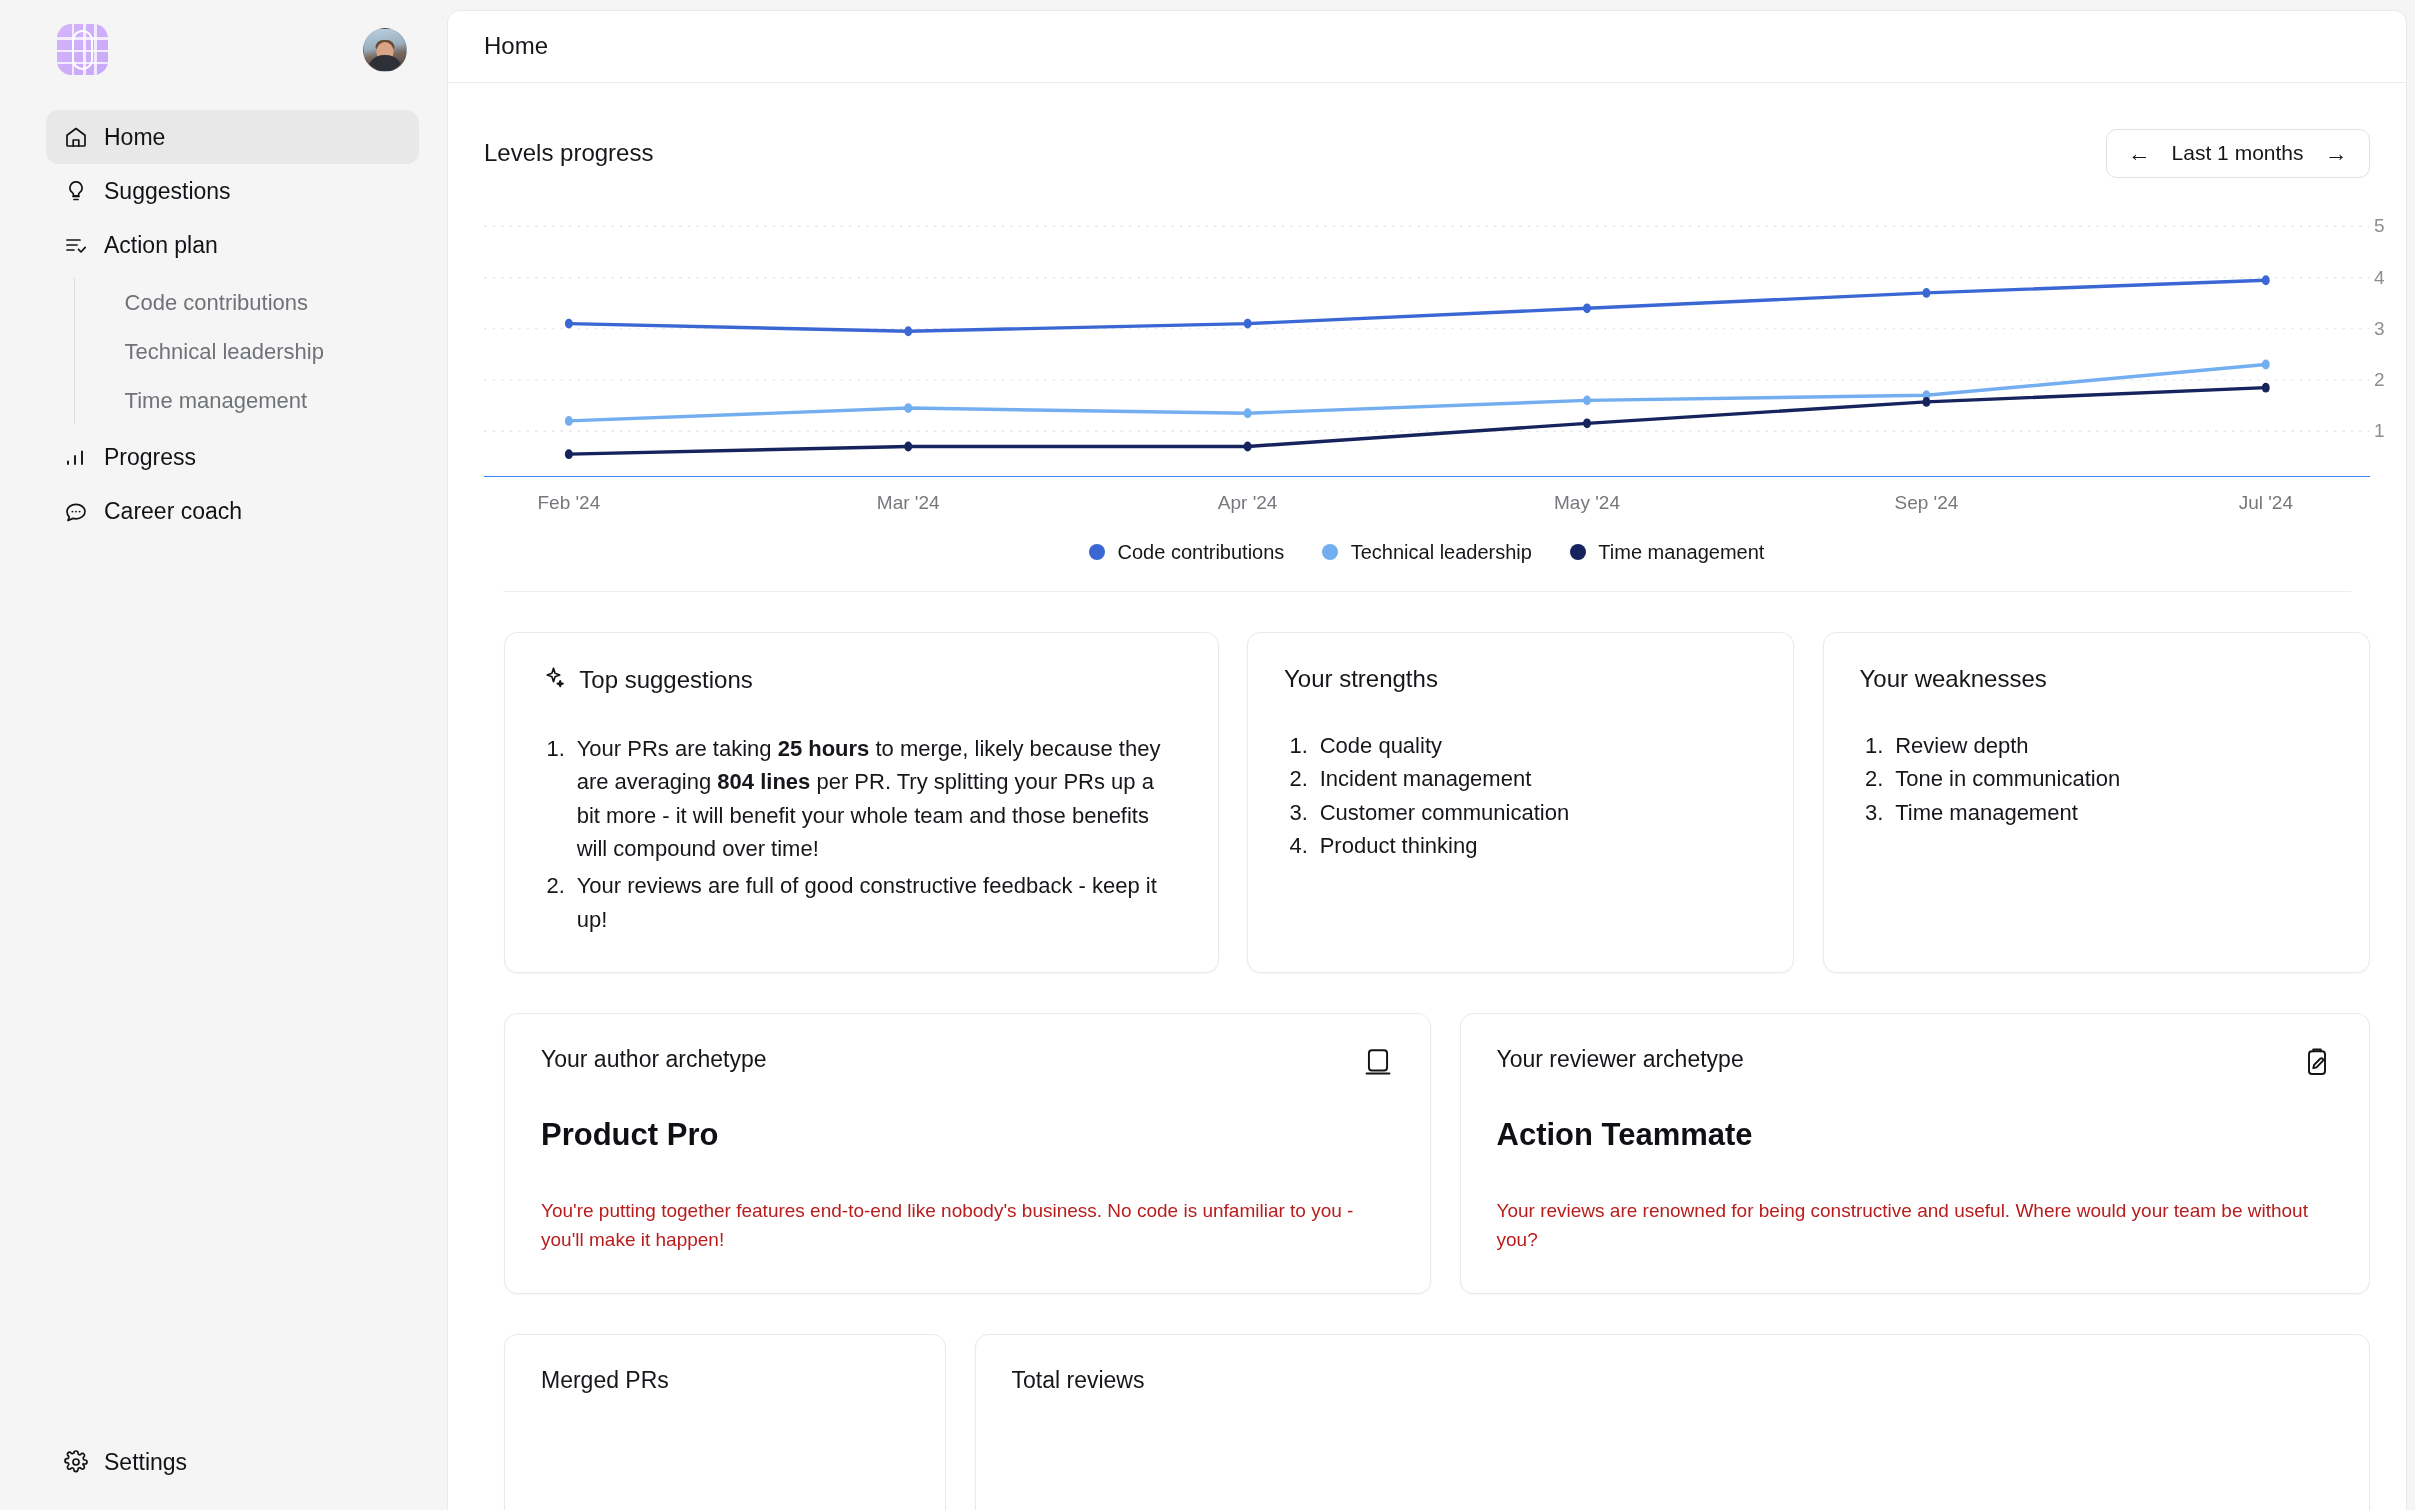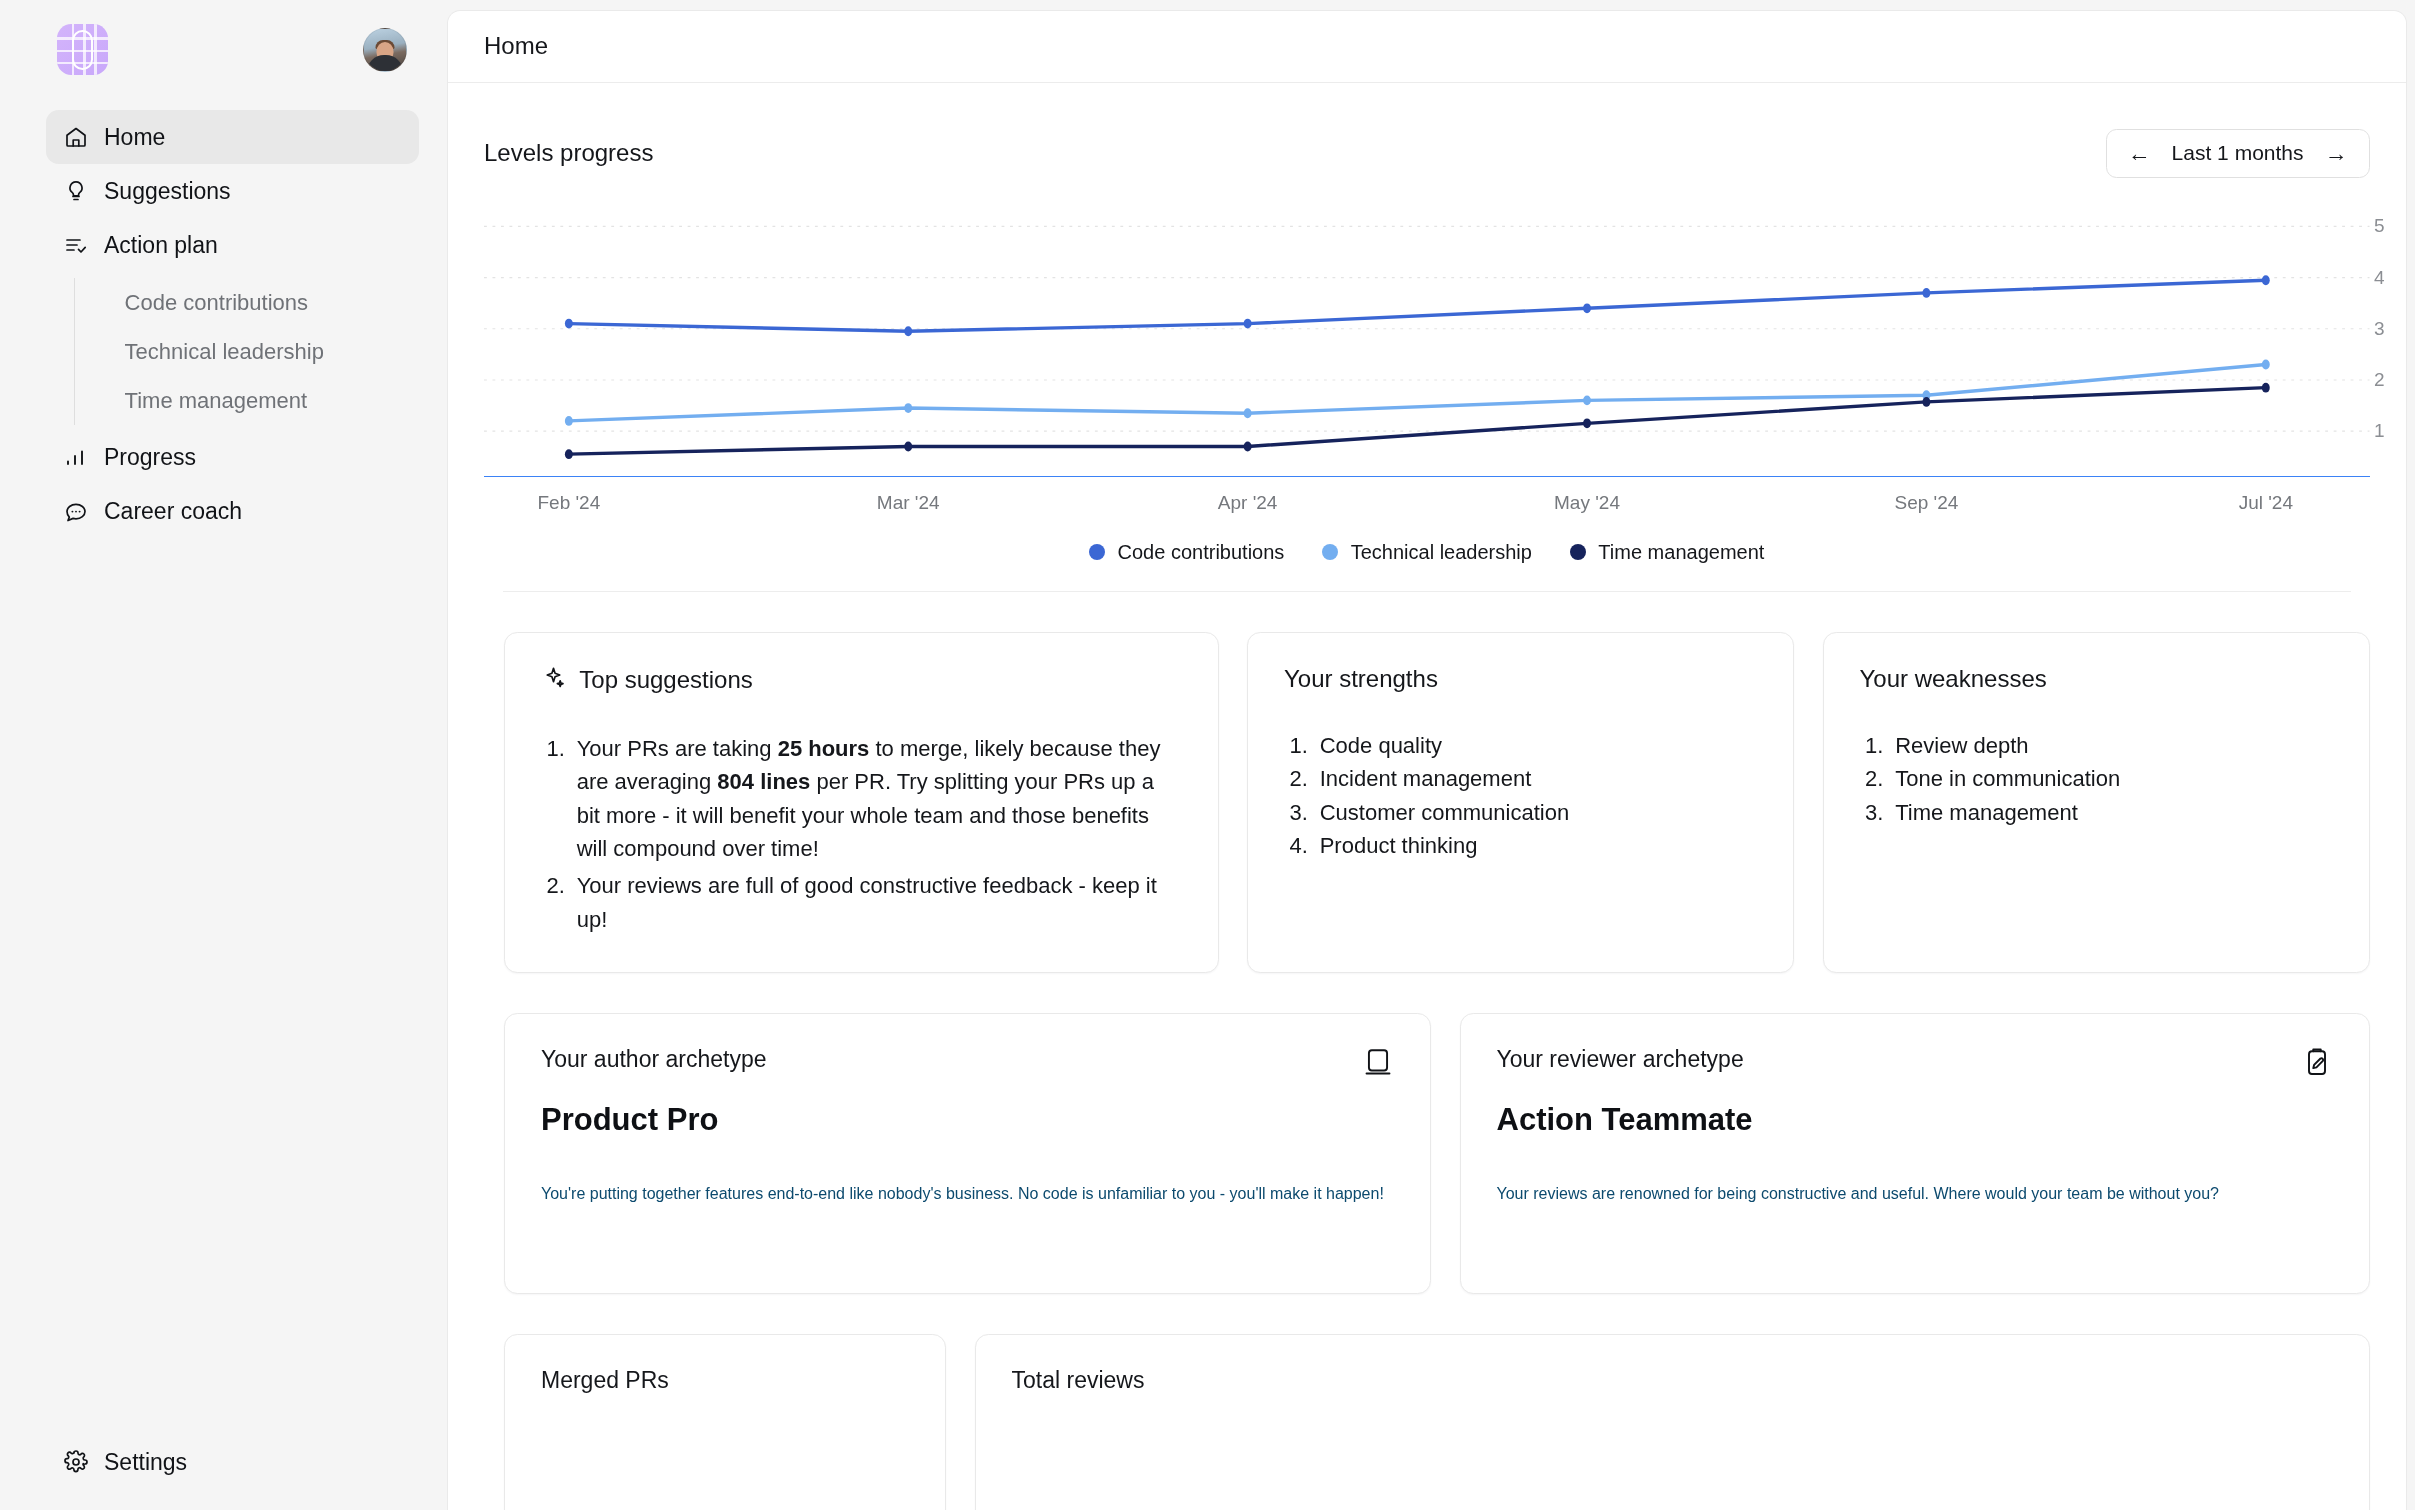--- a/index.html
+++ b/index.html
@@ -134,22 +134,22 @@
     font-size: 24px; color: #15171b; display: flex; align-items: center; gap: 13.3px;
   }
   ol.numlist { margin: 36px 0 0 0; padding-left: 30px; }
   ol.numlist li { font-size: 22px; line-height: 1.52; color: #15171b; margin-bottom: 3.8px; padding-left: 5.7px; }
   ol.numlist.loose li { margin-bottom: 0; }
   .bold { font-weight: 700; }
 
   .arch-card { position: relative; }
   .arch-head { display: flex; align-items: flex-start; justify-content: space-between; }
   .arch-label { font-size: 23px; color: #15171b; font-weight: 400; }
-  .arch-name { font-size: 31px; font-weight: 700; color: #0e1014; margin-top: 21px; }
-  .arch-desc { font-size: 16px; line-height: 1.5; color: #0c4a6e; margin-top: 44px; }
+  .arch-name { font-size: 31px; font-weight: 700; color: #0e1014; margin-top: 36px; }
+  .arch-desc { font-size: 19px; line-height: 1.5; color: #b91c1c; margin-top: 44px; }
 
   .stat-card { position: relative; }
   .stat-title { font-size: 23px; color: #15171b; }
   .stat-mini { position: absolute; right: 34px; bottom: 7.6px; font-size: 18px; color: #9a9da2; }
 </style>
 </head>
 <body>
 
 <div class="app">
 

